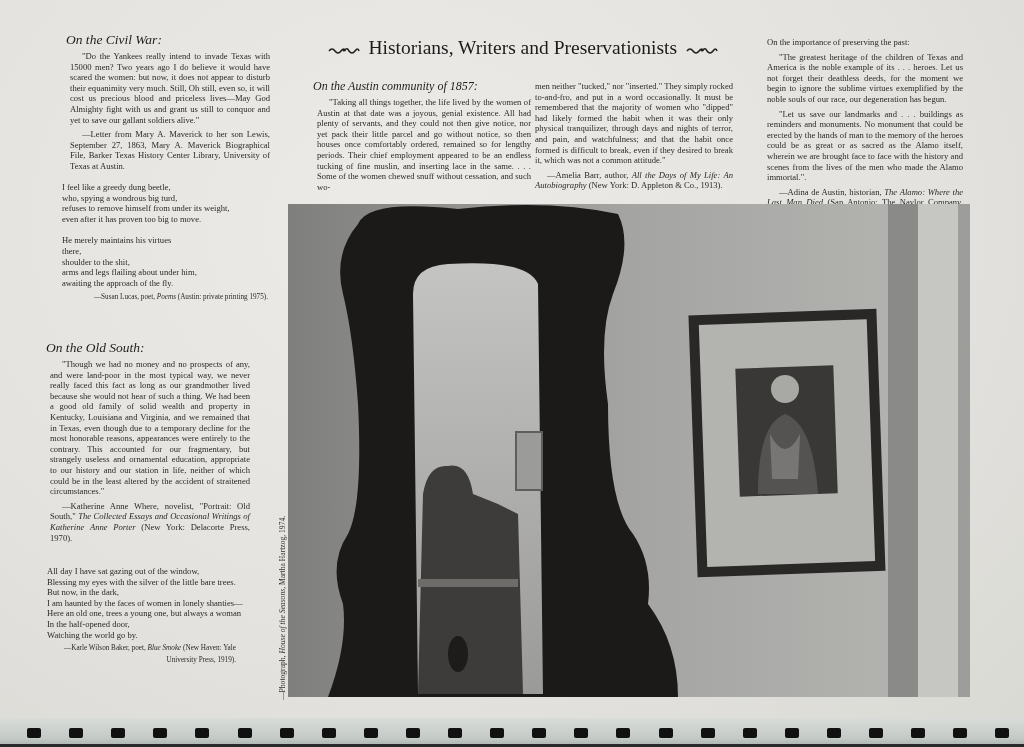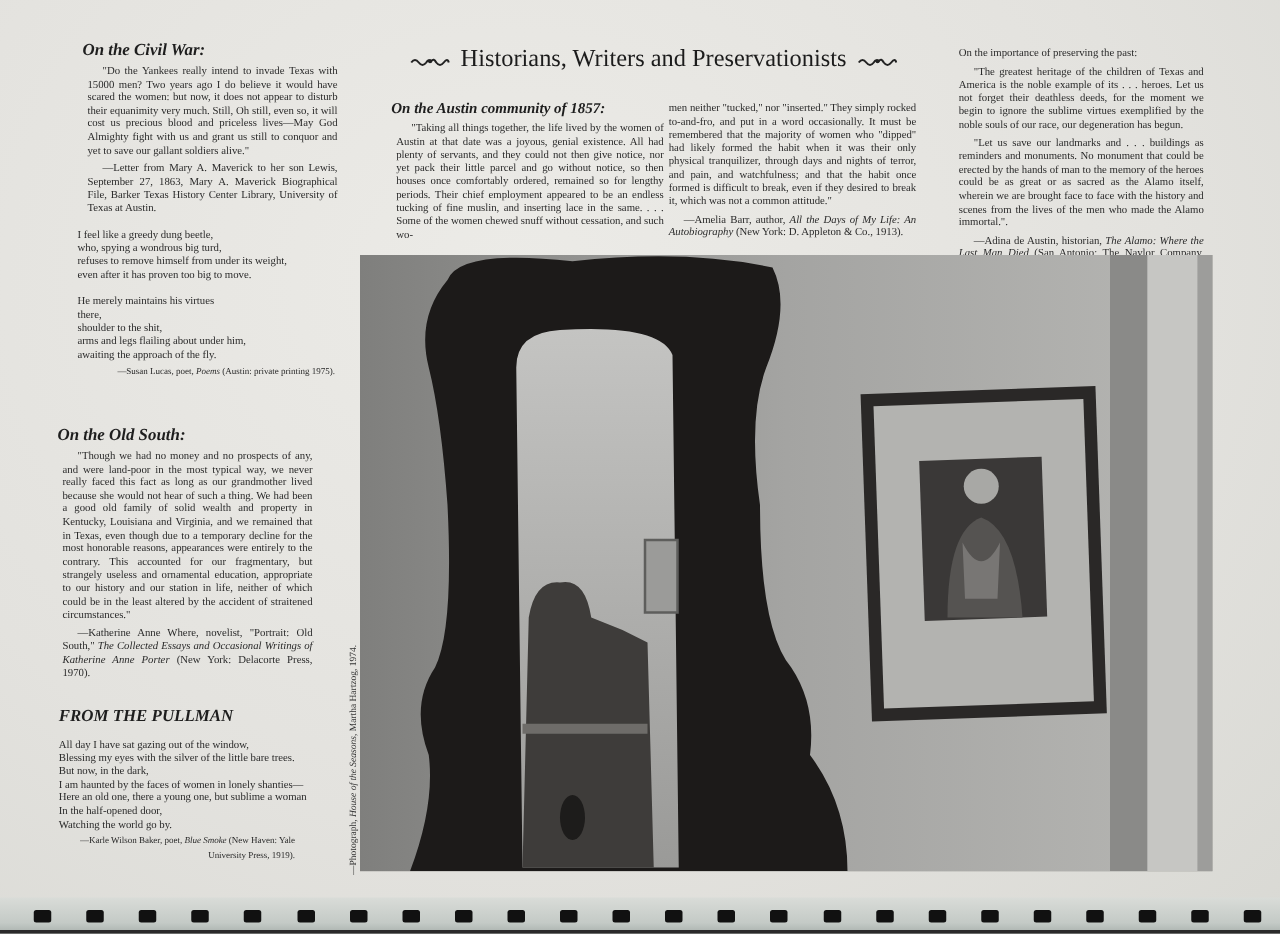--- a/index.html
+++ b/index.html
@@ -10,21 +10,21 @@
     color:#2a2a2a;
   }
   .page {
     position:absolute; left:0; top:0; width:1024px; height:747px;
     background: radial-gradient(ellipse at 40% 30%, #ecebe7 0%, #e3e2de 60%, #d9d9d4 100%);
   }
   .col { position:absolute; font-size:8.6px; line-height:10.6px; text-align:justify; }
   .col p { margin:4px; }
   .indent { text-indent:12px; }
   .heading-it {
-    font-style:italic; font-size:12.5px; line-height:14px; margin:0 0 2px 0; font-weight:bold;
+    font-style:italic; font-size:12.5px; line-height:14px; margin:0 0 2px 0; font-weight:normal;
     color:#1e1e1e;
   }
   .big-heading { font-size:13.5px; }
   .attrib { text-indent:12px; }
   .small-attrib { font-size:7.2px; line-height:12px; text-align:right; }
   .poem { text-align:left; }
   .poem .line { display:block; white-space:nowrap; }
   .stanza-gap { height:11px; }
   .title {
     position:absolute; left:302px; top:36px; width:420px; text-align:right;
@@ -90,26 +90,25 @@
     <p class="small-attrib" style="margin-top:3px;"><span>—Susan Lucas, poet, </span><i>Poems</i><span> (Austin: private printing 1975).</span></p>
   </div>
 
   <div class="col" style="left:46px; top:341px; width:208px;">
     <h3 class="heading-it big-heading">On the Old South:</h3>
     <p class="indent">"Though we had no money and no prospects of any, and were land-poor in the most typical way, we never really faced this fact as long as our grandmother lived because she would not hear of such a thing. We had been a good old family of solid wealth and property in Kentucky, Louisiana and Virginia, and we remained that in Texas, even though due to a temporary decline for the most honorable reasons, appearances were entirely to the contrary. This accounted for our fragmentary, but strangely useless and ornamental education, appropriate to our history and our station in life, neither of which could be in the least altered by the accident of straitened circumstances."</p>
     <p class="attrib"><span>—Katherine Anne Where, novelist, "Portrait: Old South," </span><i>The Collected Essays and Occasional Writings of Katherine Anne Porter</i><span> (New York: Delacorte Press, 1970).</span></p>
   </div>
 
   <div class="col poem" style="left:47px; top:566px; width:225px;">
-    <h3 class="heading-it big-heading" style="margin-bottom:10px;">FROM THE PULLMAN</h3>
     <span class="line">All day I have sat gazing out of the window,</span>
     <span class="line">Blessing my eyes with the silver of the little bare trees.</span>
     <span class="line">But now, in the dark,</span>
     <span class="line">I am haunted by the faces of women in lonely shanties—</span>
-    <span class="line">Here an old one, there a young one, but sublime a woman</span>
+    <span class="line">Here an old one, trees a young one, but always a woman</span>
     <span class="line">In the half-opened door,</span>
     <span class="line">Watching the world go by.</span>
     <p class="small-attrib" style="margin-top:2px; width:185px;"><span>—Karle Wilson Baker, poet, </span><i>Blue Smoke</i><span> (New Haven: Yale University Press, 1919).</span></p>
   </div>
 
   <div class="col" style="left:313px; top:79px; width:222px;">
     <h3 class="heading-it" style="font-size:12px;">On the Austin community of 1857:</h3>
     <p class="indent">"Taking all things together, the life lived by the women of Austin at that date was a joyous, genial existence. All had plenty of servants, and they could not then give notice, nor yet pack their little parcel and go without notice, so then houses once comfortably ordered, remained so for lengthy periods. Their chief employment appeared to be an endless tucking of fine muslin, and inserting lace in the same. . . . Some of the women chewed snuff without cessation, and such wo-</p>
   </div>
 

